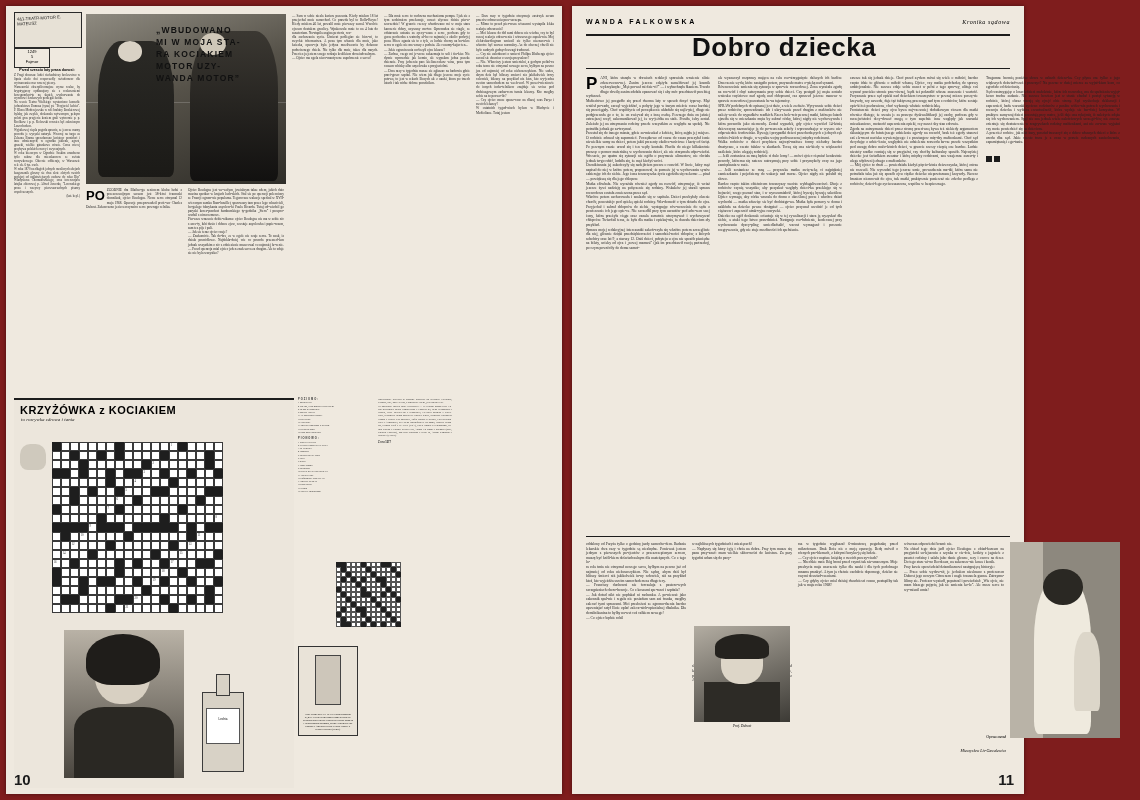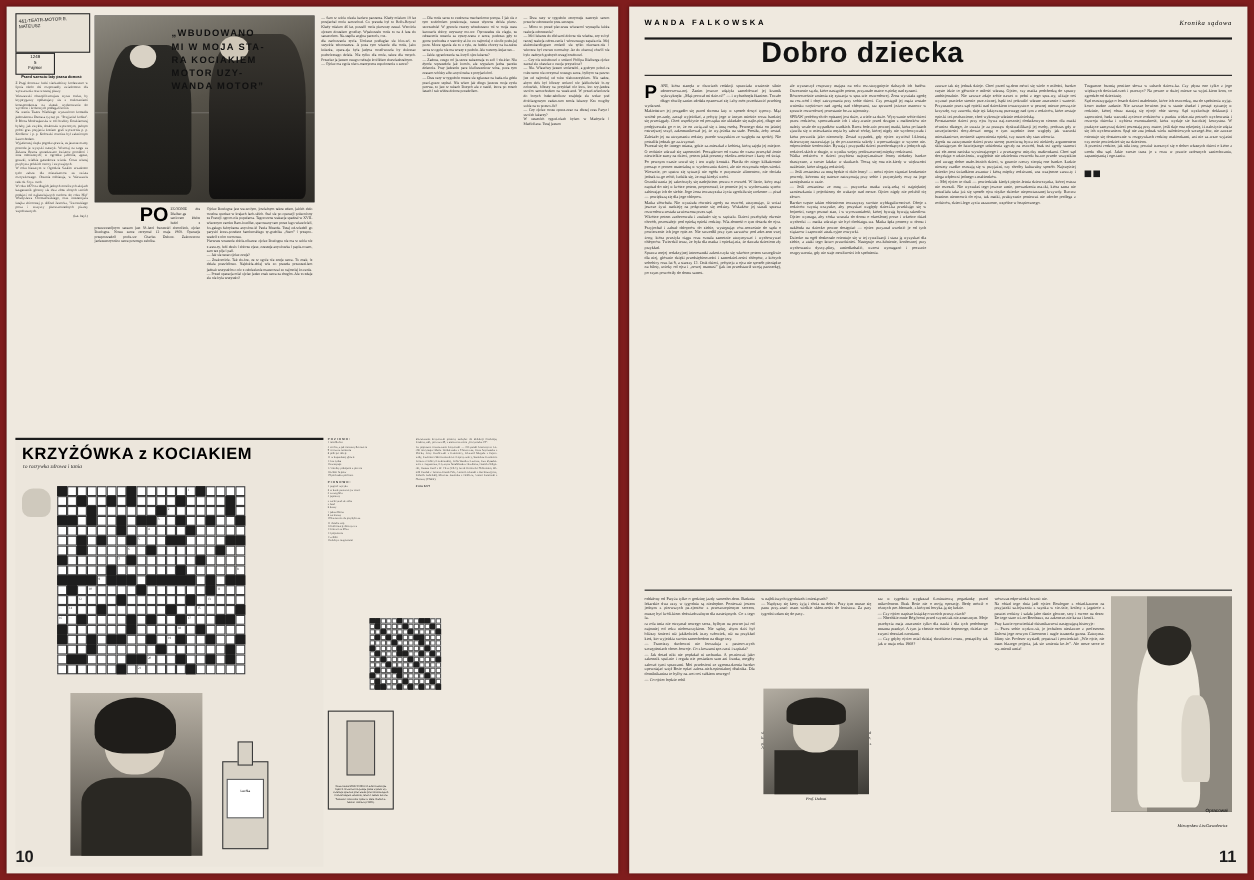--- a/index.html
+++ b/index.html
@@ -1,20 +1,20 @@
 <!DOCTYPE html>
 <html><head>
 <meta charset="utf-8">
 <style>
   html,body{margin:0;padding:0;background:#6b6b6b;}
   body{width:1140px;height:800px;overflow:hidden;font-family:"Liberation Serif",serif;}
   .spread{position:relative;width:1140px;height:800px;background:#7f1d1d;}
   .page{position:absolute;top:6px;height:788px;background:#efe9df;box-shadow:0 0 4px rgba(0,0,0,.45);}
   .page.left{left:6px;width:556px;}
-  .page.right{left:572px;width:562px;}
+  .page.right{left:572px;width:452px;}
   .col{position:absolute;box-sizing:border-box;}
   .just{text-align:justify;hyphens:auto;-webkit-hyphens:auto;}
   .tiny{font-size:3.1px;line-height:3.9px;color:#2b2b2b;}
   .tiny2{font-size:3.4px;line-height:4.2px;color:#262626;}
   .tiny3{font-size:3.7px;line-height:4.6px;color:#222;}
   .mini{font-size:2.6px;line-height:3.3px;color:#333;}
   .pgnum{position:absolute;font-family:"Liberation Sans",sans-serif;font-weight:bold;font-size:15px;color:#1b1b1b;}
 
   
   .masthead{position:absolute;left:8px;top:6px;width:66px;height:34px;border:1px solid #2a2a2a;background:#e7e1d6;}
@@ -31,29 +31,29 @@
   .hero .figL{position:absolute;left:6%;top:16%;width:38%;height:80%;background:linear-gradient(180deg,#2b2a26,#1b1a17);border-radius:30% 30% 6% 6%/40% 40% 6% 6%;}
   .hero .figR{position:absolute;right:4%;top:10%;width:44%;height:88%;background:linear-gradient(180deg,#3b3832,#121110);border-radius:34% 26% 5% 5%/42% 38% 5% 5%;}
   .hero .head1{position:absolute;left:16%;top:16%;width:12%;height:12%;background:#d9d2c5;border-radius:50%;}
   .hero .head2{position:absolute;left:57%;top:11%;width:13%;height:13%;background:#cfc7b8;border-radius:50%;}
   .hero .horizon{position:absolute;left:0;right:0;top:52%;height:1px;background:rgba(255,255,255,.18);}
 
   .htitle{position:absolute;left:150px;top:18px;width:128px;}
   .htitle .ln{font-family:"Liberation Sans",sans-serif;font-weight:bold;font-size:8.5px;letter-spacing:1.2px;line-height:12px;color:#111;}
 
   .lead{position:absolute;left:80px;top:182px;width:96px;}
-  .lead .dropcap{float:left;font-family:"Liberation Sans",sans-serif;font-weight:bold;font-size:18px;line-height:13px;padding:1px 2px 0 0;margin-left:41px;}
+  .lead .dropcap{float:left;font-family:"Liberation Sans",sans-serif;font-weight:bold;font-size:13px;line-height:13px;padding:1px 2px 0 0;}
   .lcol3{left:182px;top:182px;width:96px;}
   .lcol4{left:286px;top:8px;width:86px;}
   .lcol5{left:378px;top:8px;width:86px;}
   .lcol6{left:470px;top:8px;width:78px;}
 
   
   .cwbox{position:absolute;left:8px;top:392px;width:280px;height:388px;background:#ece6dc;border-top:2px solid #1d1d1d;}
-  .cwtitle{font-family:"Liberation Sans",sans-serif;font-weight:bold;font-size:15px;letter-spacing:.5px;padding:4px 0 0 6px;}
+  .cwtitle{font-family:"Liberation Sans",sans-serif;font-weight:bold;font-size:11px;letter-spacing:.5px;padding:4px 0 0 6px;}
   .cwsub{font-family:"Liberation Serif",serif;font-style:italic;font-size:5px;padding:1px 0 0 7px;color:#222;}
   .grid{position:absolute;left:38px;top:42px;display:grid;grid-template-columns:repeat(19,9px);grid-template-rows:repeat(19,9px);gap:0;}
   .grid div{border:.4px solid #3a3a3a;background:#fff;font-size:3px;color:#333;padding-left:.5px;box-sizing:border-box;}
   .grid div.b{background:#1e1e1e;border-color:#1e1e1e;}
   .cwart{position:absolute;left:4px;top:40px;width:32px;height:150px;}
   .cwart .cat{position:absolute;left:2px;top:4px;width:26px;height:26px;background:#cfc9bd;border-radius:40% 40% 30% 30%;}
   .cwlady{position:absolute;left:50px;top:230px;width:120px;height:148px;background:linear-gradient(180deg,#b9b2a6,#4a463f);overflow:hidden;}
   .cwlady .face{position:absolute;left:26%;top:10%;width:46%;height:40%;background:#d8d0c2;border-radius:50% 50% 45% 45%;}
   .cwlady .hair{position:absolute;left:18%;top:3%;width:62%;height:34%;background:#1f1d1a;border-radius:50% 50% 35% 35%;}
   .cwlady .body{position:absolute;left:8%;top:52%;width:84%;height:50%;background:#2a2823;border-radius:30% 30% 0 0;}

